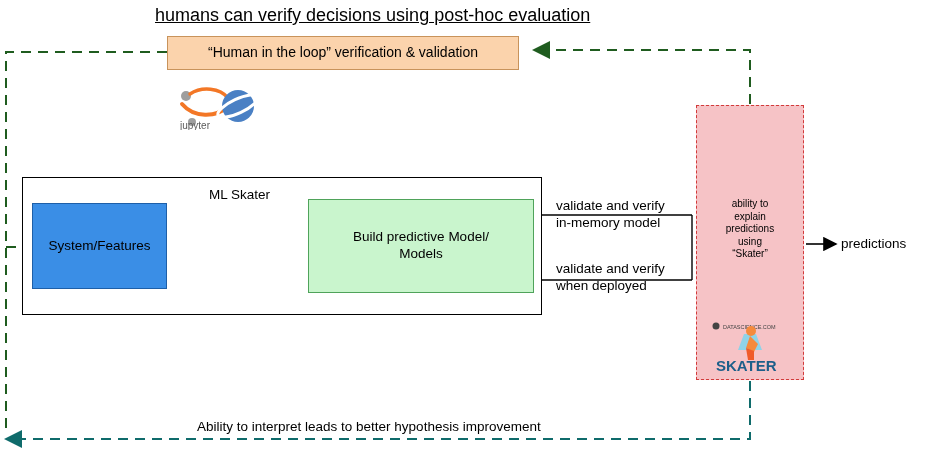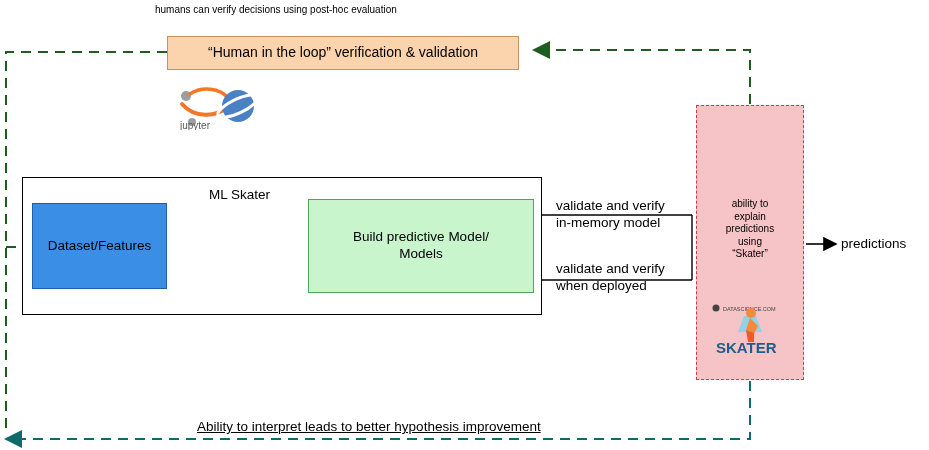--- a/index.html
+++ b/index.html
@@ -21,21 +21,22 @@
     font-size: 13.5px;
     line-height: 1.25;
     white-space: pre;
   }
   .center { text-align: center; }
 
   
   #top-caption {
     left: 155px;
     top: 4px;
-    font-size: 10px;
+    font-size: 18px;
+    text-decoration: underline;
   }
 
   
   #hitl-box {
     left: 167px;
     top: 36px;
     width: 352px;
     height: 34px;
     background: #fbd3ac;
     border: 1px solid #c8935b;
@@ -112,21 +113,21 @@
     box-sizing: border-box;
   }
   #skater-text {
     left: 700px;
     top: 198px;
     width: 100px;
     font-size: 10px;
   }
   #skater-logo {
     left: 704px;
-    top: 300px;
+    top: 318px;
     width: 92px;
     height: 55px;
   }
 
   
   #validate-memory {
     left: 556px;
     top: 198px;
     font-size: 13.5px;
   }
@@ -137,21 +138,20 @@
   }
   #predictions-label {
     left: 841px;
     top: 236px;
     font-size: 13.5px;
   }
   #bottom-caption {
     left: 197px;
     top: 419px;
     font-size: 13.5px;
-    text-decoration: underline;
   }
 
   svg.overlay {
     position: absolute;
     left: 0; top: 0;
     width: 929px;
     height: 450px;
     pointer-events: none;
   }
 </style>
@@ -222,21 +222,21 @@
       <ellipse cx="66" cy="24" rx="16" ry="16" fill="#4a80c4"></ellipse>
       <ellipse cx="66" cy="24" rx="22" ry="7" fill="none" stroke="#ffffff" stroke-width="3" transform="rotate(-25 66 24)"></ellipse>
       <text x="8" y="47" font-family="Liberation Sans, sans-serif" font-size="10" fill="#5a5a5a">jupyter</text>
     </svg>
   </div>
 
   <div class="abs" id="ml-system-box"></div>
   <div class="abs txt" id="ml-system-label">ML Skater</div>
 
   <div class="abs" id="dataset-box">
-    <span class="txt center">Dataset/Features</span>
+    <span class="txt center">System/Features</span>
   </div>
 
   <div class="abs" id="model-box">
     <span class="txt center">Build predictive Model/
 Models</span>
   </div>
 
   <div class="abs" id="skater-box"></div>
   <div class="abs txt center" id="skater-text">ability to
 explain

